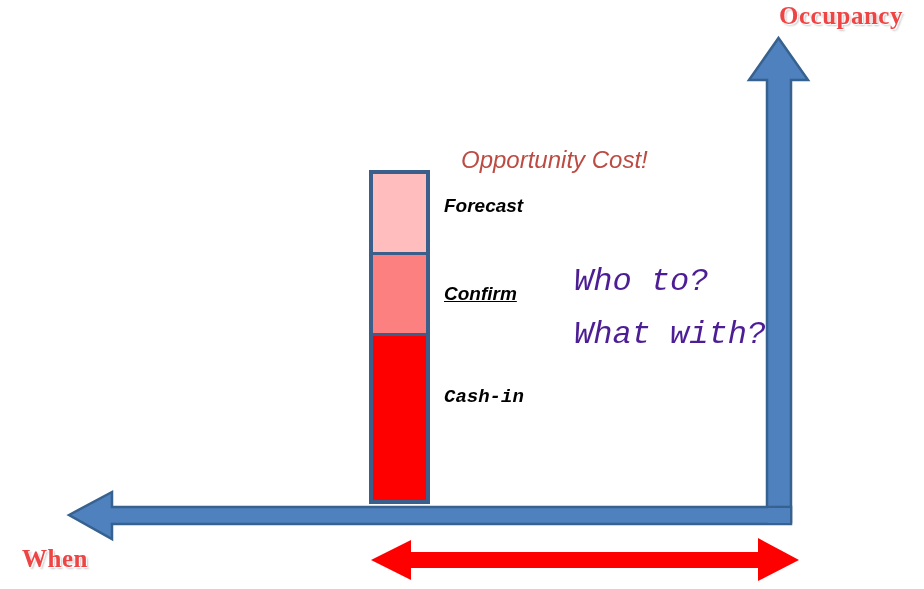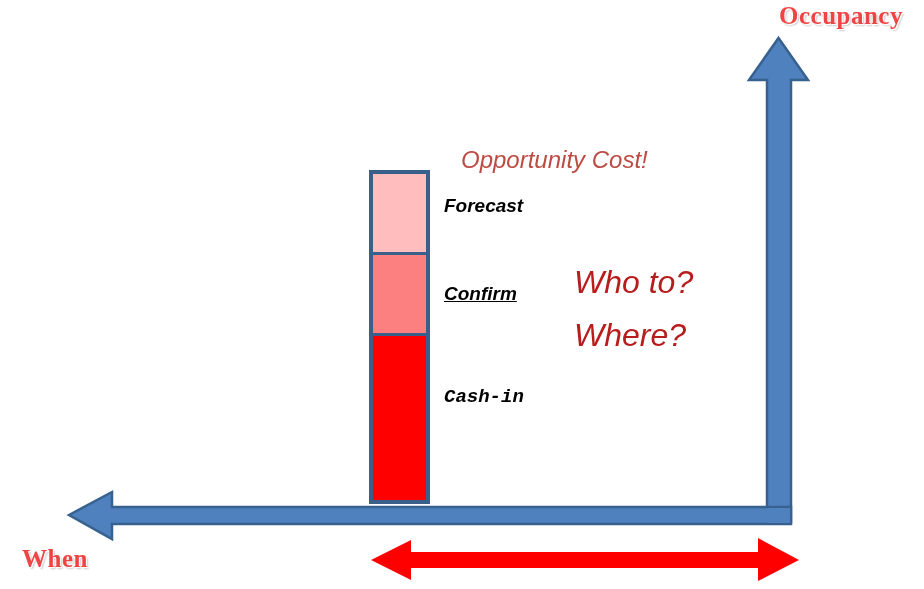--- a/index.html
+++ b/index.html
@@ -107,24 +107,24 @@
   }
 
   
   #questions {
     position: absolute;
     left: 574px;
     top: 266px;
     width: 200px;
   }
   .question {
-    font-family: Liberation Sans, sans-serif;
+    font-family: Liberation Mono, monospace;
     font-style: italic;
     font-size: 32px;
-    color: #b91c1c;
+    color: #4c1d95;
     line-height: 1.0;
     margin-bottom: 21px;
     white-space: nowrap;
   }
 </style>
 </head>
 <body>
 
 <div id="canvas">
 
@@ -152,16 +152,16 @@
   <div class="bar-label" id="label-forecast">Forecast</div>
 
   <div class="bar-label" id="label-confirm">Confirm</div>
 
   <div class="bar-label" id="label-cashin">Cash-in</div>
 
   <div id="opportunity-cost">Opportunity Cost!</div>
 
   <div id="questions">
     <div class="question">Who to?</div>
-    <div class="question">Where?</div>
+    <div class="question">What with?</div>
   </div>
 
 </div>
 
 </body></html>

